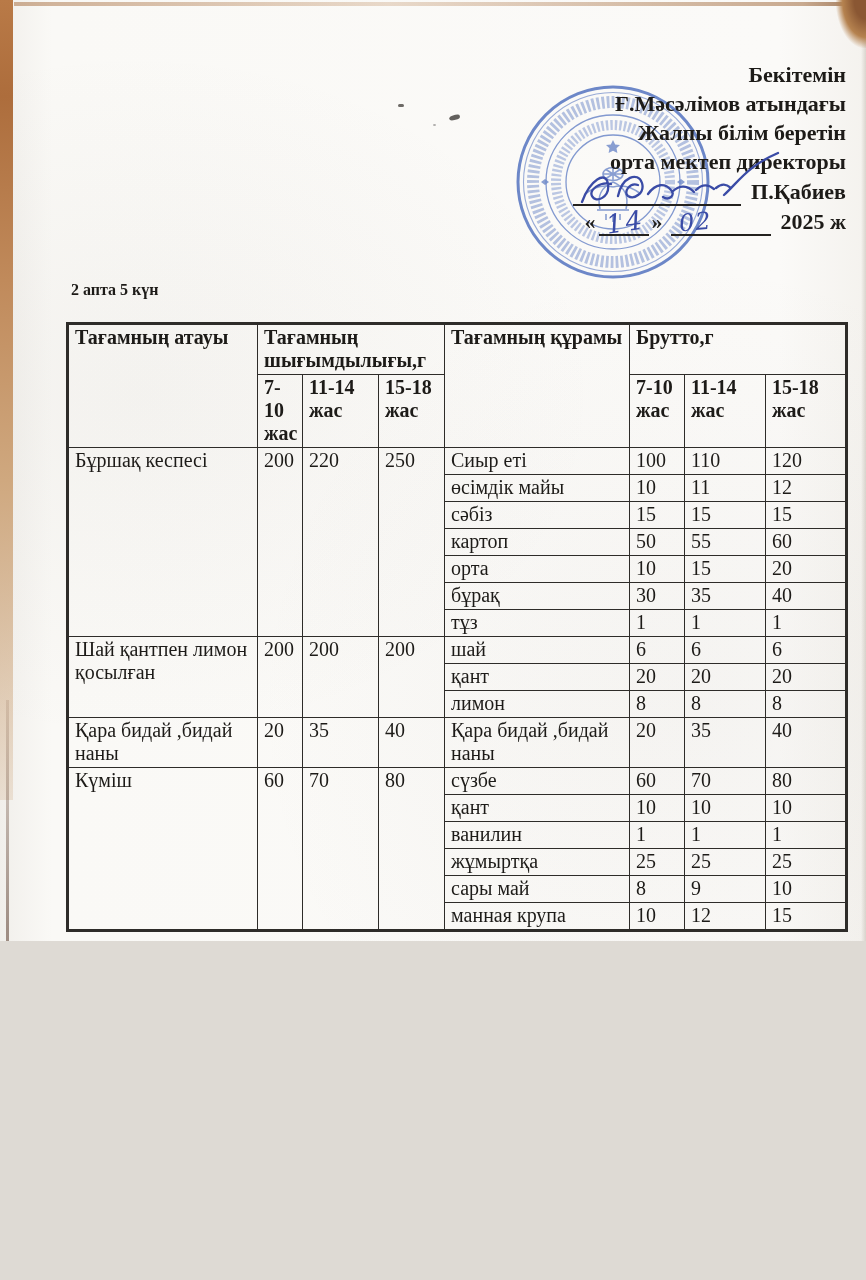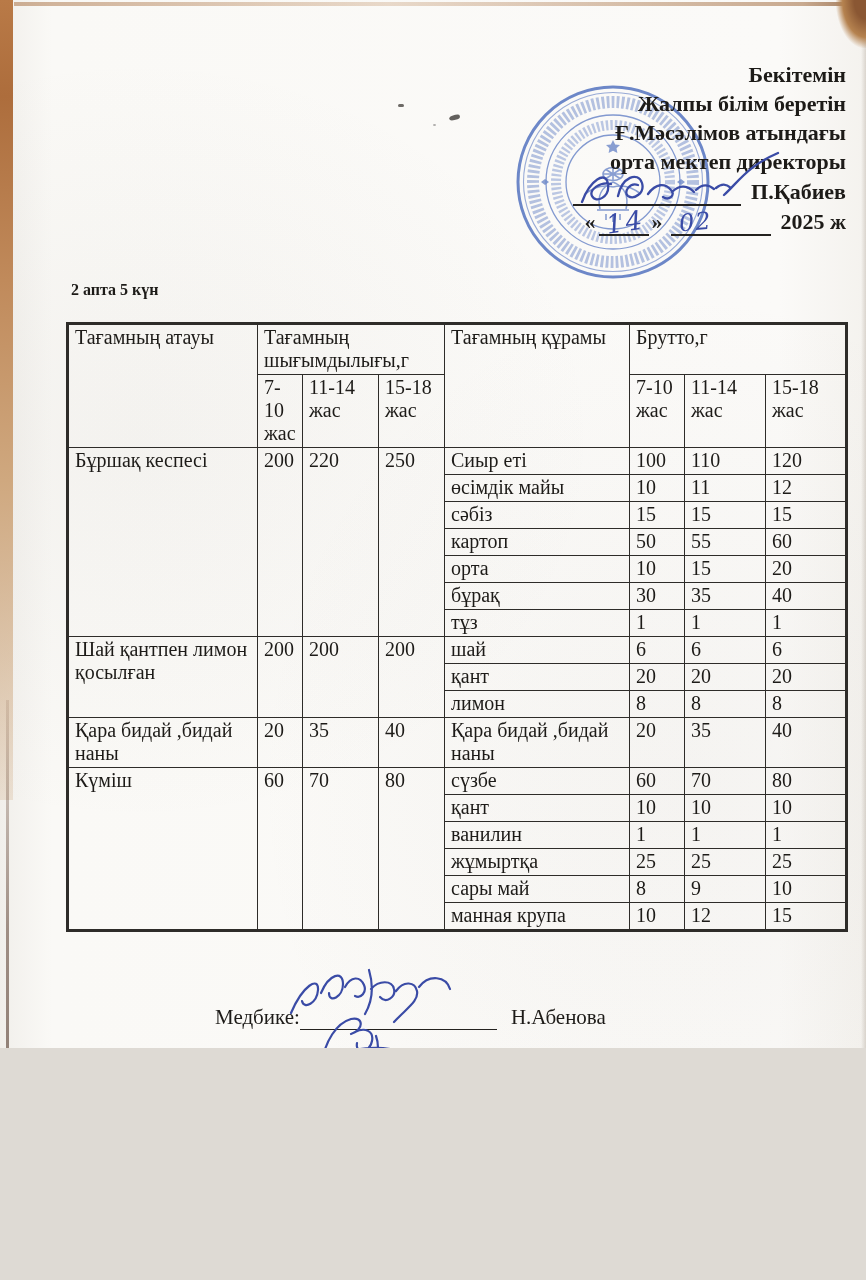--- a/index.html
+++ b/index.html
@@ -1,17 +1,17 @@
 <!DOCTYPE html>
 <html><head>
 <meta charset="utf-8">
 <style>
   html,body{margin:0;padding:0;background:#dedad4;}
   .page{
-    position:relative;width:866px;height:1048px;overflow:hidden;
+    position:relative;width:866px;height:941px;overflow:hidden;
     font-family:"Liberation Serif", serif;color:#1d1b18;
     background:
       radial-gradient(ellipse at 16% 42%, rgba(120,110,100,0.05), transparent 45%),
       radial-gradient(ellipse at 80% 75%, rgba(130,120,110,0.05), transparent 45%),
       linear-gradient(90deg,#f1efeb 0%,#faf9f6 6%,#fbfaf8 90%,#f4f2ee 100%);
   }
   
   .edge-left-tan{position:absolute;left:0;top:0;width:13px;height:800px;z-index:5;
     background:linear-gradient(180deg,#b97a47 0%,#ad6d3c 12%,#c08a5b 35%,#cfa87f 60%,rgba(207,168,127,0.25) 100%);}
   .edge-left-line{position:absolute;left:6px;top:700px;width:3px;height:580px;z-index:5;
@@ -42,21 +42,21 @@
   .ink-day{left:7px;bottom:-5px;font-size:26px;transform:rotate(-8deg);letter-spacing:3px;}
   .ink-month{left:8px;bottom:-5px;font-size:24px;transform:rotate(-5deg);letter-spacing:1px;}
   .dir-sign{position:absolute;left:572px;top:150px;z-index:4;}
   
   .subtitle{position:absolute;left:71px;top:281px;font-size:16px;font-weight:bold;z-index:2;}
   
   #menu-table{position:absolute;left:66px;top:322px;width:779px;z-index:2;
     border-collapse:collapse;table-layout:fixed;border:3px solid #2e2c29;}
   #menu-table th,#menu-table td{border:1.5px solid #2e2c29;padding:1px 6px 2px 6px;
     font-size:20px;line-height:1.15;vertical-align:top;text-align:left;overflow:hidden;}
-  #menu-table th{font-weight:normal;margin-left:29px;}
+  #menu-table th{font-weight:bold;margin-left:29px;}
   #menu-table td{font-weight:normal;}
   
   .sig-row{position:absolute;left:215px;display:flex;align-items:flex-end;font-size:21px;z-index:2;height:30px;}
   .sig-row .label{white-space:nowrap;}
   .sig-underline{display:inline-block;border-bottom:1.8px solid #24221f;height:26px;}
   .sig-name{margin-left:14px;white-space:nowrap;}
   .hand-svg{position:absolute;z-index:3;}
 </style>
 </head>
 <body>
@@ -88,22 +88,22 @@
         <path d="M84,128 h32"></path>
         <path d="M72,112 q14,-11 28,-7 M128,112 q-14,-11 -28,-7"></path>
         <path d="M93,132 v6 M100,132 v8 M107,132 v6"></path>
       </g>
       <path d="M28,100 l4,-3 4,3 -4,3 z M164,100 l4,-3 4,3 -4,3 z" fill="#4e6fbe" stroke="none" opacity="0.8"></path>
     </g>
   </svg>
 
   <div class="approval">
     <div class="ap-line">Бекітемін</div>
+    <div class="ap-line">Ғ.Мәсәлімов атындағы</div>
     <div class="ap-line">Жалпы білім беретін</div>
-    <div class="ap-line">Ғ.Мәсәлімов атындағы</div>
     <div class="ap-line">орта мектеп директоры</div>
     <div class="ap-sign-row">
       <span class="uline"></span>
       <span class="ap-name">П.Қабиев</span>
     </div>
     <div class="ap-date-row">
       <span>«</span>
       <span class="uline day">
         <span class="ink ink-day">14</span>
       </span>

